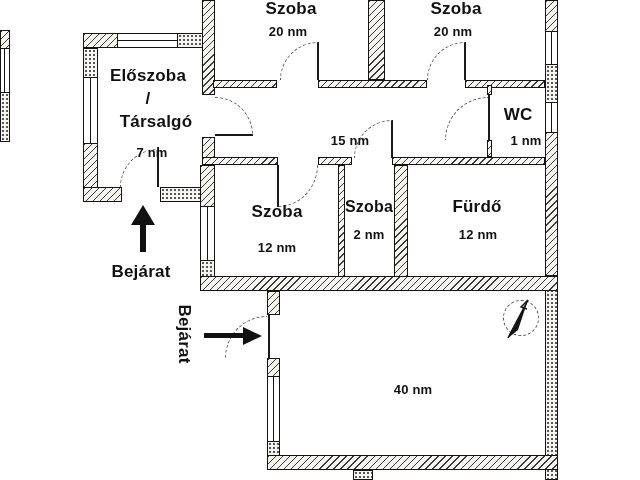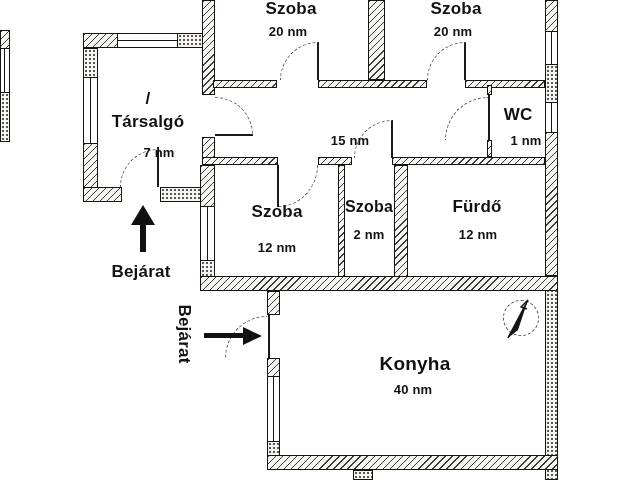--- a/index.html
+++ b/index.html
@@ -119,39 +119,39 @@
   <div class="arc arc-br" style="left:278px;top:165px;width:40px;height:42px"></div>
 
   <div class="arc arc-tl" style="left:225px;top:316px;width:42px;height:42px"></div>
 
   <div class="lbl" style="left:291px;top:9px">Szoba</div>
   <div class="lbl area" style="left:288px;top:31px">20 nm</div>
 
   <div class="lbl" style="left:456px;top:9px">Szoba</div>
   <div class="lbl area" style="left:453px;top:31px">20 nm</div>
 
+  <div class="lbl" style="left:148px;top:76px">Előszoba</div>
   <div class="lbl" style="left:148px;top:99px">/</div>
-  <div class="lbl" style="left:148px;top:122px">Társalgó</div>
-  <div class="lbl area" style="left:159px;top:152px">7 nm</div>
+  <div class="lbl" style="left:156px;top:122px">Társalgó</div>
+  <div class="lbl area" style="left:152px;top:152px">7 nm</div>
 
   <div class="lbl area" style="left:350px;top:140px">15 nm</div>
 
   <div class="lbl" style="left:518px;top:115px">WC</div>
   <div class="lbl area" style="left:526px;top:140px">1 nm</div>
 
   <div class="lbl" style="left:277px;top:212px">Szoba</div>
   <div class="lbl area" style="left:277px;top:247px">12 nm</div>
 
   <div class="lbl" style="left:369px;top:207px;font-size:16px">Szoba</div>
   <div class="lbl area" style="left:369px;top:234px">2 nm</div>
 
   <div class="lbl" style="left:477px;top:207px">Fürdő</div>
   <div class="lbl area" style="left:478px;top:234px">12 nm</div>
 
-  <div class="lbl" style="left:415px;top:364px;font-size:19px">Konyha</div>
   <div class="lbl area" style="left:413px;top:389px">40 nm</div>
 
   <div class="arrow-head-up" style="left:131px;top:205px"></div>
   <div class="arrow-shaft" style="left:140px;top:224px;width:6px;height:28px"></div>
   <div class="lbl" style="left:141px;top:272px">Bejárat</div>
 
   <div class="lbl rot" style="left:184px;top:334px">Bejárat</div>
   <div class="arrow-shaft" style="left:204px;top:333px;width:40px;height:5px"></div>
   <div class="arrow-head-right" style="left:243px;top:327px"></div>
 

